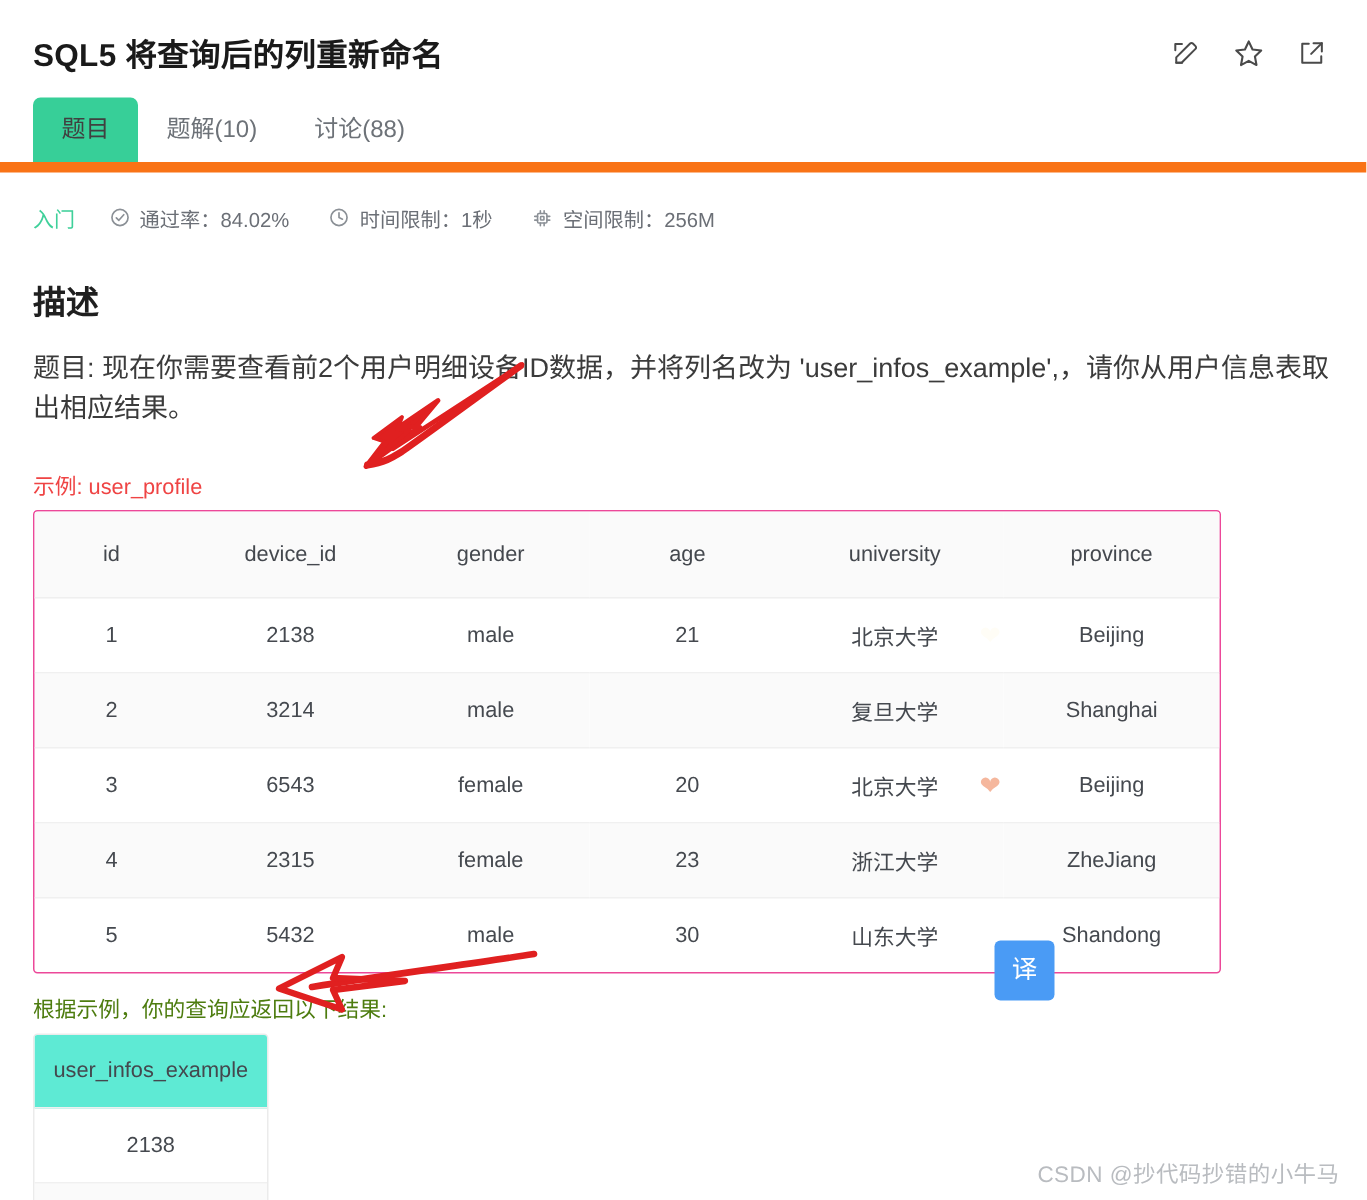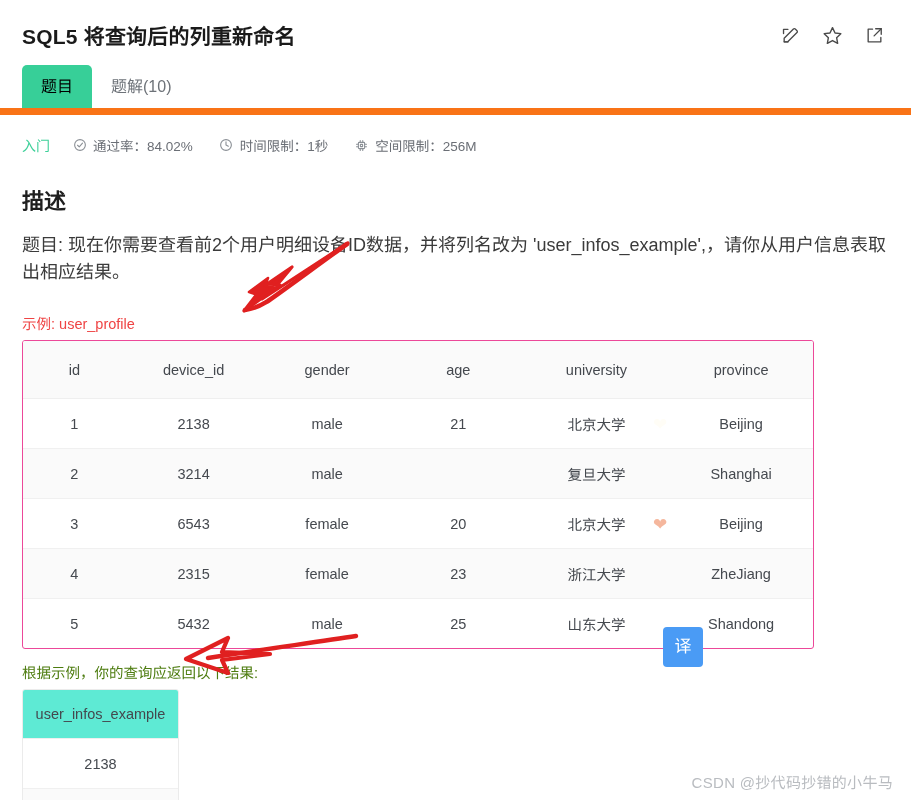--- a/index.html
+++ b/index.html
@@ -67,21 +67,21 @@
     color: #6d7278;
     padding: 0 19px;
     height: 43px;
     line-height: 43px;
     cursor: pointer;
     white-space: nowrap;
     border-radius: 5px 5px 0 0;
   }
   .tab.active {
     background: #37cf98;
-    color: #000000;
+    color: #404040;
     font-weight: normal;
   }
 
   
   .meta-row {
     display: flex;
     align-items: center;
     padding: 16px 22px 0 22px;
     font-size: 13.5px;
     color: #6b6f76;
@@ -293,20 +293,21 @@
           <path d="M20.5 3.5L11.5 12.5"></path>
           <path d="M20 14.5V20H4V4H9.5"></path>
         </svg>
       </span>
     </div>
   </div>
 
   <div class="tabs">
     <div class="tab active">题目</div>
     <div class="tab">题解(10)</div>
+    <div class="tab">讨论(88)</div>
   </div>
 </div>
 
 <div class="meta-row">
   <span class="meta-level">入门</span>
 
   <span class="meta-item">
     <span class="m-ico">
       <svg width="14" height="14" viewBox="0 0 24 24" fill="none" stroke="currentColor" stroke-width="1.9" stroke-linecap="round" stroke-linejoin="round">
         <circle cx="12" cy="12" r="9.2"></circle>
@@ -399,21 +400,21 @@
           <td>2315</td>
           <td>female</td>
           <td>23</td>
           <td>浙江大学</td>
           <td>ZheJiang</td>
         </tr>
         <tr>
           <td>5</td>
           <td>5432</td>
           <td>male</td>
-          <td>25</td>
+          <td>30</td>
           <td>山东大学</td>
           <td>Shandong</td>
         </tr>
       </tbody>
     </table>
   </div>
 
   <div class="result-line">根据示例，你的查询应返回以下结果:</div>
 
   <div class="result-tbl-wrap">

